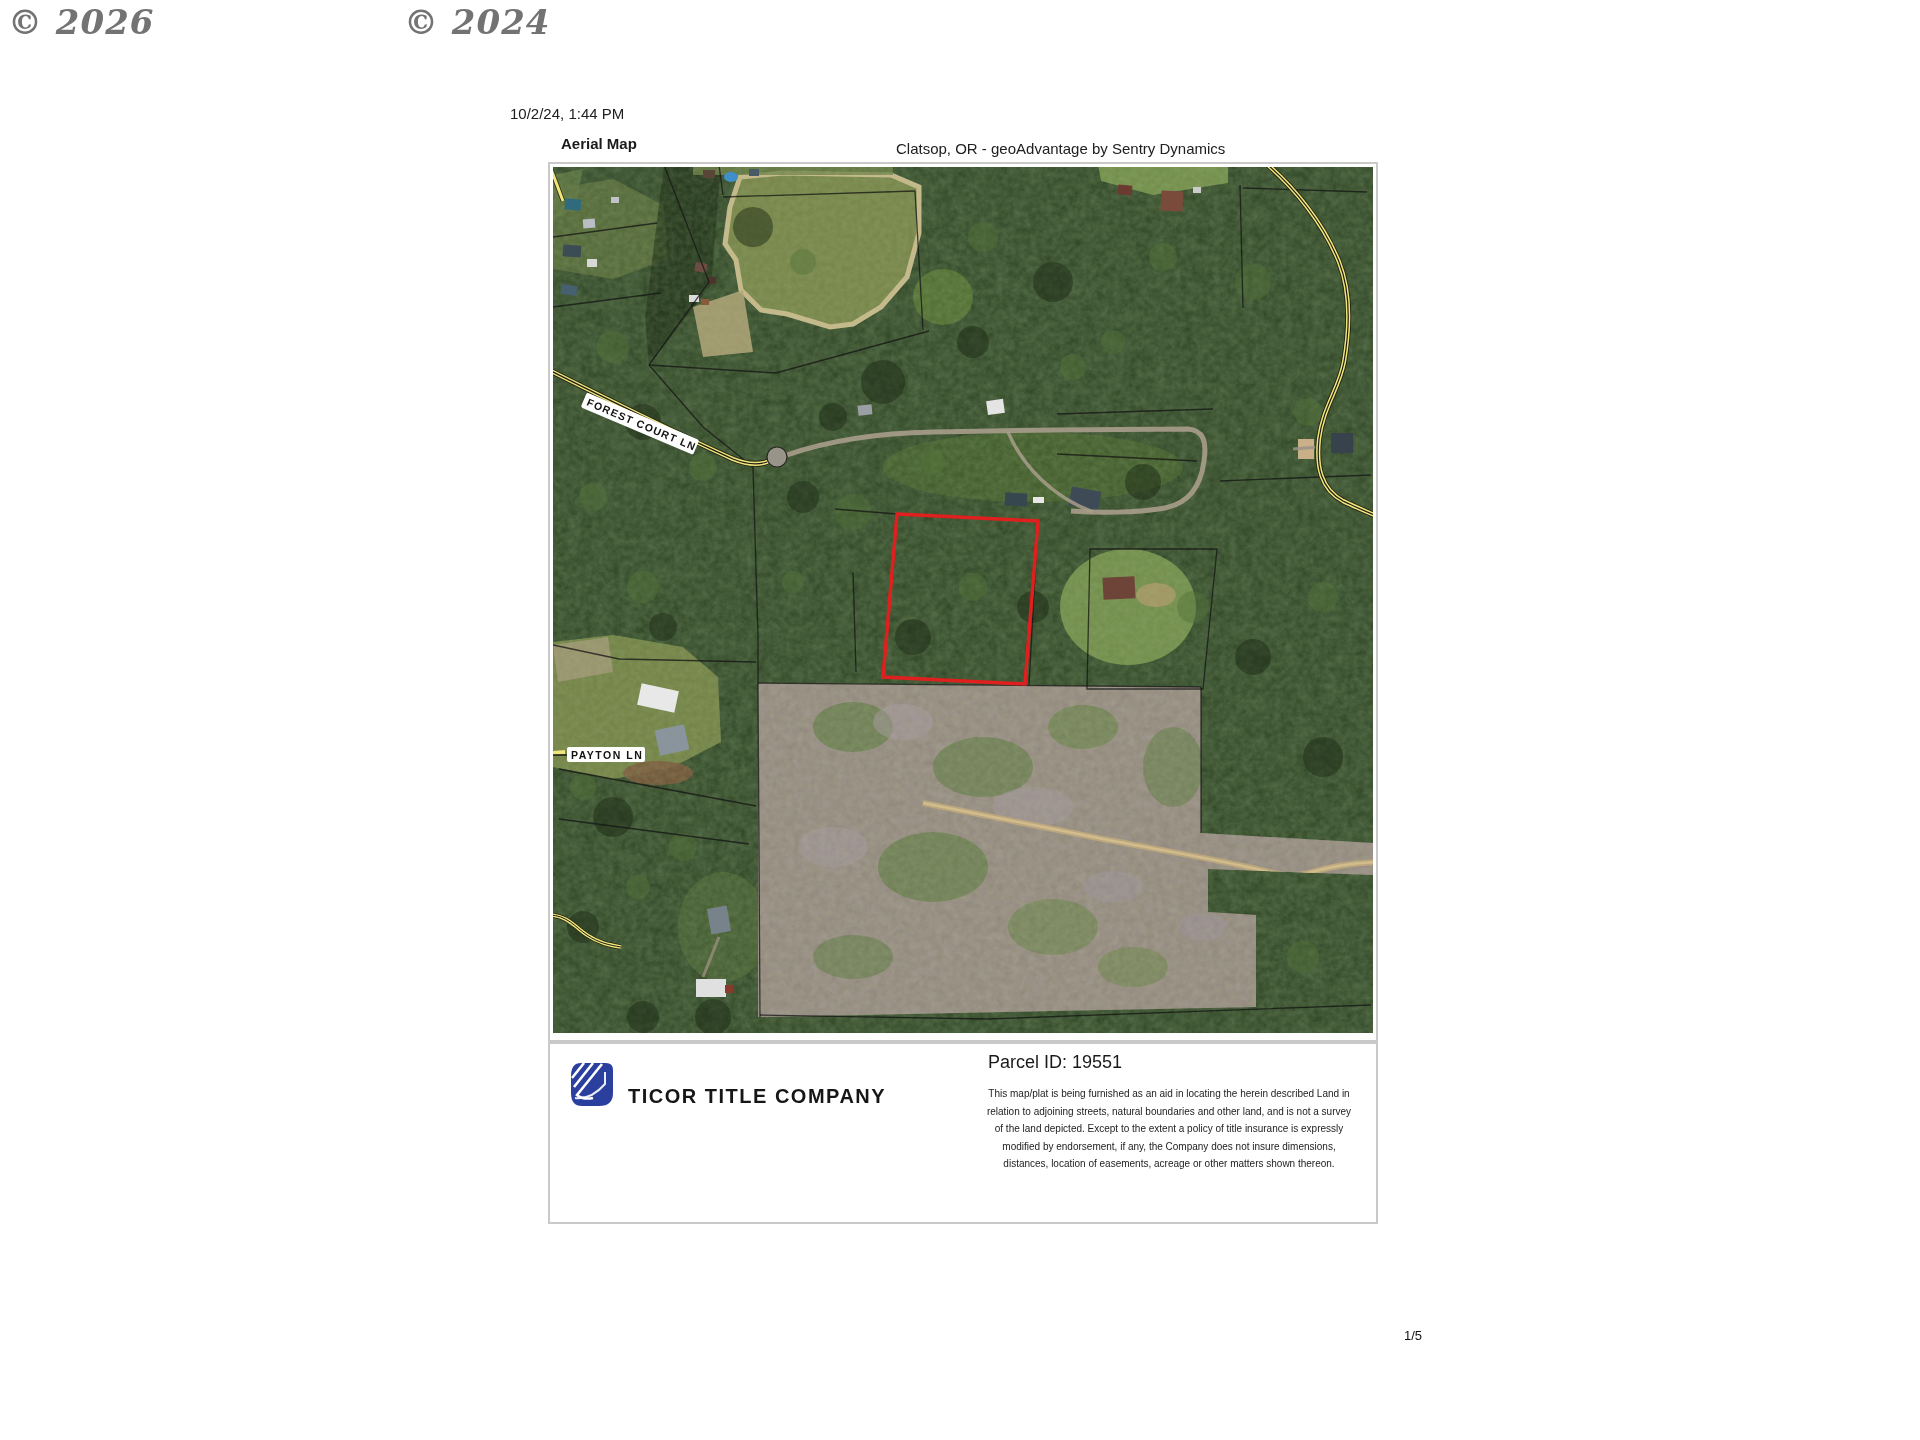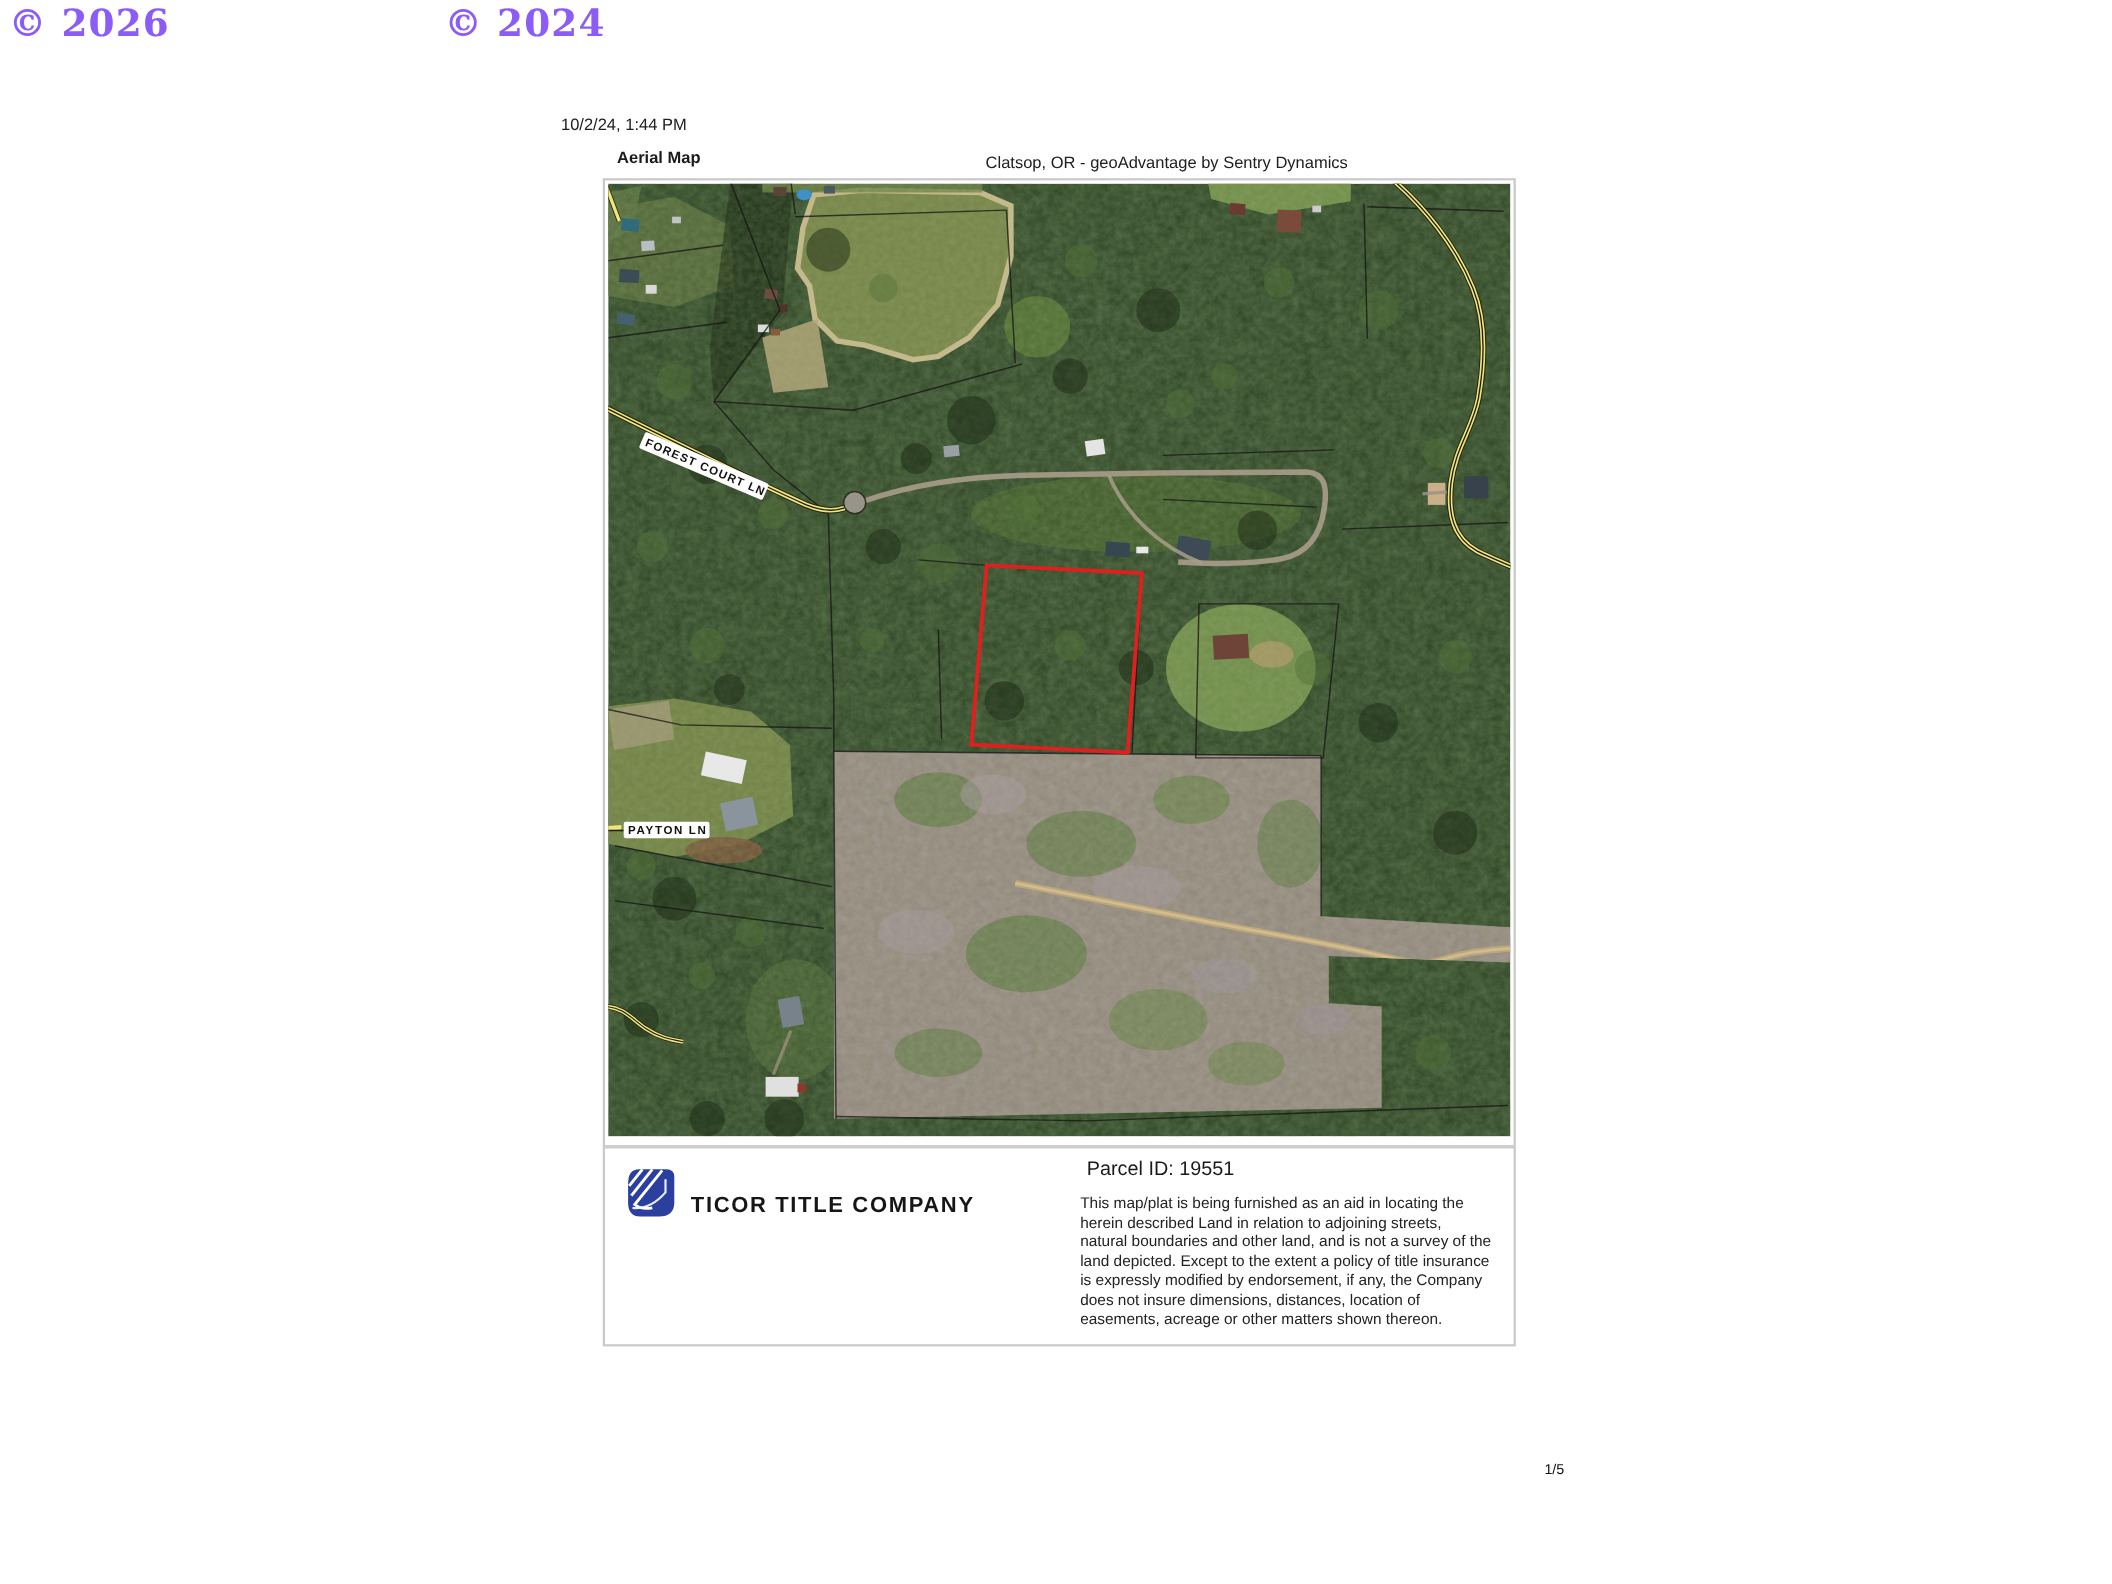--- a/index.html
+++ b/index.html
@@ -1,33 +1,33 @@
 <!DOCTYPE html>
 <html><head>
 <meta charset="utf-8">
 <style>
   html,body{margin:0;padding:0;background:#ffffff;}
   #page{position:relative;width:1920px;height:1440px;background:#fff;overflow:hidden;
         font-family:"Liberation Sans", sans-serif;color:#1a1a1a;}
   .wm{position:absolute;font-family:"DejaVu Serif", serif;font-weight:bold;
-      font-size:34px;color:#8b5cf6;letter-spacing:1px;}
+      font-size:34px;color:#737373;letter-spacing:1px;font-style:italic;}
   #wm-left{left:8px;top:2px;}
   #wm-center{left:404px;top:2px;}
   .hdr{position:absolute;font-size:15px;color:#202020;}
   #hdr-date{left:510px;top:105px;}
   #hdr-title{left:896px;top:105px;margin-top:35px;}
   #map-section-label{position:absolute;left:561px;top:135px;font-size:15px;font-weight:bold;}
   #map-frame{position:absolute;left:548px;top:162px;border:2px solid #c9c9c9;padding:3px;background:#fff;}
   #footer-frame{position:absolute;left:548px;top:1042px;width:820px;height:172px;
         border:2px solid #c9c9c9;padding:3px;background:#fff;}
   #brand{position:absolute;left:19px;top:18px;display:flex;align-items:flex-end;gap:13px;}
   #company-name{font-size:20px;font-weight:bold;letter-spacing:1.5px;color:#161616;margin-top:14px;}
   #parcel-block{position:absolute;left:420px;top:8px;width:398px;}
   #parcel-id{font-size:18px;font-weight:normal;margin:0 0 6px 18px;}
-  #disclaimer{font-size:14px;line-height:17.6px;color:#222;margin:12px;}
+  #disclaimer{font-size:10px;line-height:17.6px;color:#222;margin:12px;text-align:center;}
   .pgfoot{position:absolute;top:1328px;font-size:13px;color:#111;}
   #page-url{left:510px;}
   #page-num{left:1404px;}
   
   .bnd{stroke:#141414;stroke-width:1.3;fill:none;opacity:.75;}
   .lbl{font-family:"Liberation Sans",sans-serif;font-weight:bold;font-size:10.5px;fill:#111;}
 </style>
 </head>
 <body>
 

